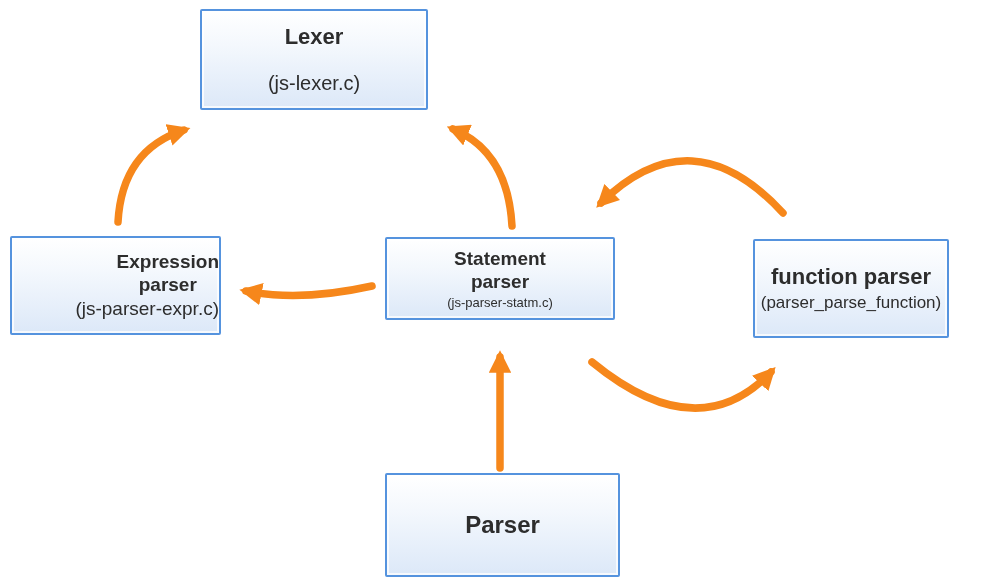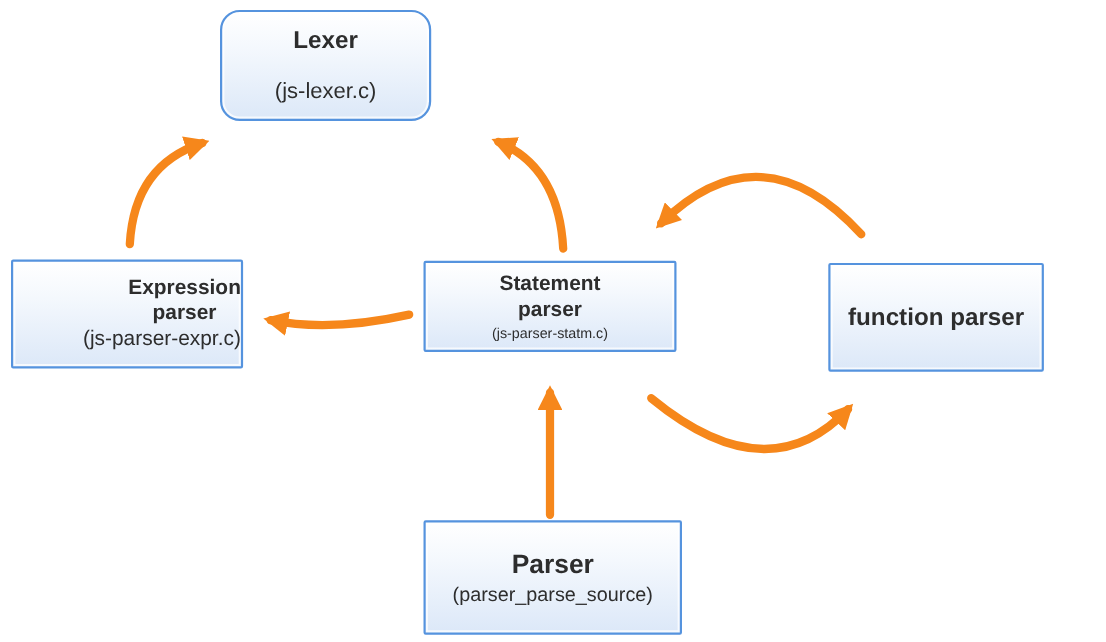--- a/index.html
+++ b/index.html
@@ -39,21 +39,21 @@
   .node .title {
     font-weight: bold;
     white-space: pre-line;
     line-height: 1.22;
   }
   .node .subtitle {
     white-space: pre-line;
     line-height: 1.2;
     margin-top: 2px;
   }
-  #node-lexer            { left: 200px; top: 9px;   width: 192px; height: 101px; border-radius: 18px; }
+  #node-lexer            { left: 200px; top: 9px;   width: 228px; height: 101px; }
   #node-lexer .title     { font-size: 22px; }
   #node-lexer .subtitle  { font-size: 20px; margin-top: 20px; }
 
   #node-expression-parser            { left: 10px;  top: 236px; width: 211px; height: 99px; align-items: flex-end; }
   #node-expression-parser .title     { font-size: 19px; }
   #node-expression-parser .subtitle  { font-size: 19px; }
 
   #node-statement-parser            { left: 385px; top: 237px; width: 230px; height: 83px; }
   #node-statement-parser .title     { font-size: 19px; }
   #node-statement-parser .subtitle  { font-size: 13px; }
@@ -110,20 +110,20 @@
   </div>
 
   <div class="node" id="node-statement-parser">
     <div class="title">Statement
 parser</div>
     <div class="subtitle">(js-parser-statm.c)</div>
   </div>
 
   <div class="node" id="node-function-parser">
     <div class="title">function parser</div>
+    <div class="subtitle">(parser_parse_function)</div>
   </div>
 
   <div class="node" id="node-parser">
     <div class="title">Parser</div>
-    <div class="subtitle">(parser_parse_source)</div>
   </div>
 
 </div>
 
 </body></html>

